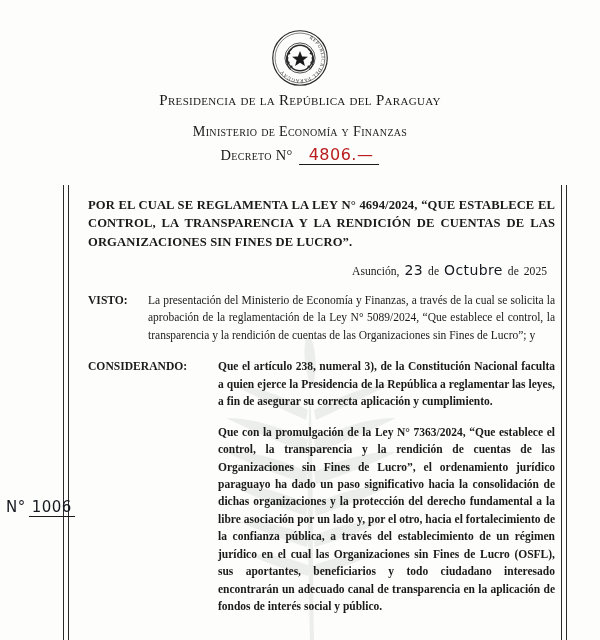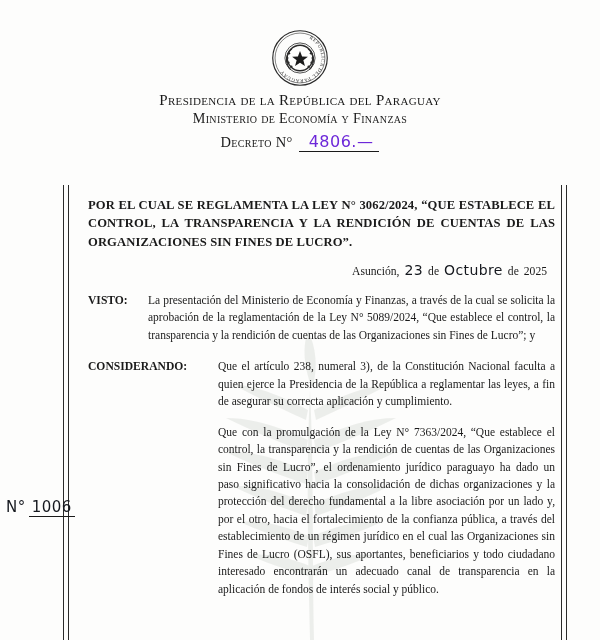--- a/index.html
+++ b/index.html
@@ -52,38 +52,38 @@
   }
   .inst-line {
     font-variant: small-caps;
     font-size: 15px;
     letter-spacing: 0.3px;
     margin-top: 3px;
     color: #1a1a1a;
   }
   .inst-line.second {
     font-size: 14.2px;
-    margin-top: 1px;
+    margin-top: 14px;
   }
   .decreto-row {
     margin-top: 7px;
     display: flex;
     justify-content: center;
     align-items: flex-start;
     gap: 6px;
   }
   .decreto-label {
     font-variant: small-caps;
     font-size: 14.5px;
     letter-spacing: 0.3px;
   }
   .decreto-num {
     font-family: "DejaVu Sans", sans-serif;
     font-size: 16px;
-    color: #6d28d9;
+    color: #b91c1c;
     border-bottom: 1.2px solid #1a1a1a;
     padding: 0 6px 0 10px;
     line-height: 1.05;
     letter-spacing: 0.5px;
   }
 
   
   .rule {
     position: absolute;
     top: 185px;
@@ -140,21 +140,21 @@
     flex: 0 0 auto;
     width: 60px;
     font-size: 11.6px;
   }
   .clause.considerando .clause-label { width: 130px; }
   .clause-text {
     flex: 1 1 auto;
     text-align: justify;
     text-align-last: left;
   }
-  .clause-text p { margin: 0; }
+  .clause-text p { margin: 0; font-weight: bold; }
   .clause-text p + p { margin-top: 13px; }
 
   
   .margin-note {
     position: absolute;
     left: 6px;
     top: 498px;
     z-index: 4;
     font-family: "DejaVu Sans", sans-serif;
     font-size: 15px;
@@ -238,21 +238,21 @@
       <span class="decreto-label">Decreto N°</span>
       <span class="decreto-num">4806.—</span>
     </div>
   </div>
 
   <div class="rule left"></div>
   <div class="rule right"></div>
 
   <div class="body">
 
-    <div class="doc-title">POR EL CUAL SE REGLAMENTA LA LEY N° 3062/2024, “QUE ESTABLECE EL CONTROL, LA TRANSPARENCIA Y LA RENDICIÓN DE CUENTAS DE LAS ORGANIZACIONES SIN FINES DE LUCRO”.</div>
+    <div class="doc-title">POR EL CUAL SE REGLAMENTA LA LEY N° 4694/2024, “QUE ESTABLECE EL CONTROL, LA TRANSPARENCIA Y LA RENDICIÓN DE CUENTAS DE LAS ORGANIZACIONES SIN FINES DE LUCRO”.</div>
 
     <div class="asuncion">
       <span>Asunción,</span>
       <span class="hand">23</span>
       <span>de</span>
       <span class="hand">Octubre</span>
       <span>de</span>
       <span>2025</span>
     </div>
 

